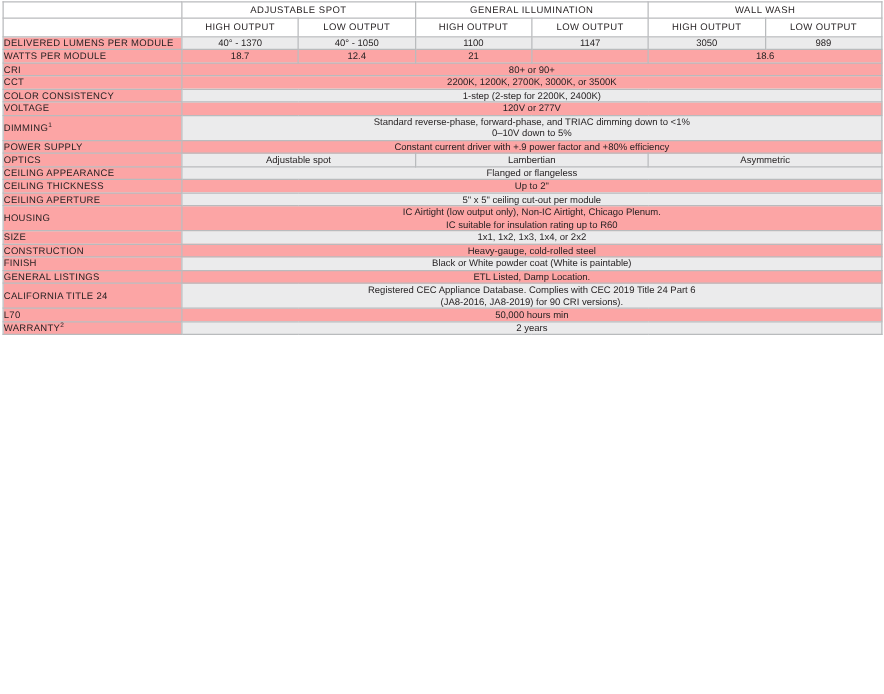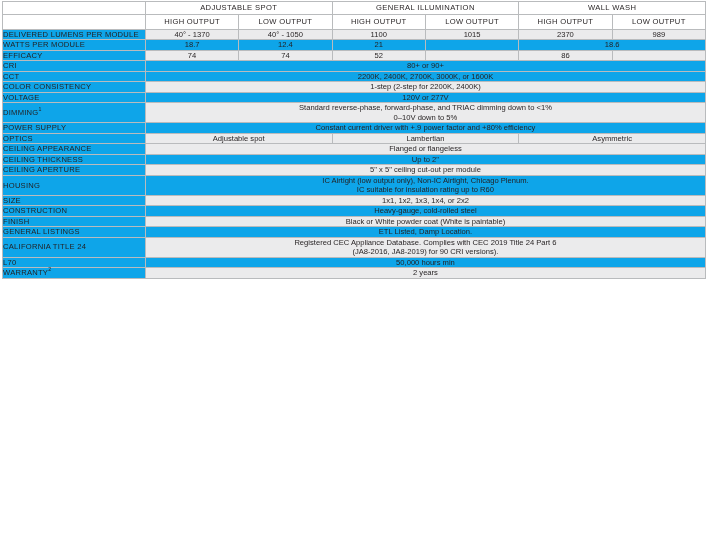--- a/index.html
+++ b/index.html
@@ -61,34 +61,34 @@
   }
   .blank-corner {
     border: none;
   }
   .rowlabel {
     padding: 4px 0 4px 7px;
     font-size: 7.3px;
     font-weight: bold;
     letter-spacing: 0.25px;
     text-transform: uppercase;
-    background: #0ea5e9;
+    background: #fca5a5;
     line-height: 1.25;
   }
   .cell {
     text-align: center;
     padding: 4px 2px;
     font-size: 7.4px;
     margin-left: 15px;
   }
   .shade {
     background: #ebebec;
   }
   .white {
-    background: #0ea5e9;
+    background: #fca5a5;
   }
   .two-line { line-height: 1.45; }
   sup {
     font-size: 5.2px;
     vertical-align: super;
     line-height: 0;
   }
   .footer {
     position: absolute;
     left: 4px;
@@ -130,48 +130,39 @@
           <th class="subhdr">HIGH OUTPUT</th>
           <th class="subhdr">LOW OUTPUT</th>
         </tr>
     </thead>
     <tbody>
         <tr>
           <td class="rowlabel">DELIVERED LUMENS PER MODULE</td>
           <td colspan="1" class="cell shade">40° - 1370</td>
           <td colspan="1" class="cell shade">40° - 1050</td>
           <td colspan="1" class="cell shade">1100</td>
-          <td colspan="1" class="cell shade">1015</td>
-          <td colspan="1" class="cell shade">2370</td>
+          <td colspan="1" class="cell shade">1147</td>
+          <td colspan="1" class="cell shade">3050</td>
           <td colspan="1" class="cell shade">989</td>
         </tr>
         <tr>
           <td class="rowlabel">WATTS PER MODULE</td>
           <td colspan="1" class="cell white">18.7</td>
           <td colspan="1" class="cell white">12.4</td>
           <td colspan="1" class="cell white">21</td>
           <td colspan="1" class="cell white"></td>
           <td colspan="2" class="cell white">18.6</td>
         </tr>
         <tr>
-          <td class="rowlabel">EFFICACY</td>
-          <td colspan="1" class="cell shade">74</td>
-          <td colspan="1" class="cell shade">74</td>
-          <td colspan="1" class="cell shade">52</td>
-          <td colspan="1" class="cell shade"></td>
-          <td colspan="1" class="cell shade">86</td>
-          <td colspan="1" class="cell shade"></td>
-        </tr>
-        <tr>
           <td class="rowlabel">CRI</td>
           <td colspan="6" class="cell white">80+ or 90+</td>
         </tr>
         <tr>
           <td class="rowlabel">CCT</td>
-          <td colspan="6" class="cell white">2200K, 2400K, 2700K, 3000K, or 1600K</td>
+          <td colspan="6" class="cell white">2200K, 1200K, 2700K, 3000K, or 3500K</td>
         </tr>
         <tr>
           <td class="rowlabel">COLOR CONSISTENCY</td>
           <td colspan="6" class="cell shade">1-step (2-step for 2200K, 2400K)</td>
         </tr>
         <tr>
           <td class="rowlabel">VOLTAGE</td>
           <td colspan="6" class="cell white">120V or 277V</td>
         </tr>
         <tr>

